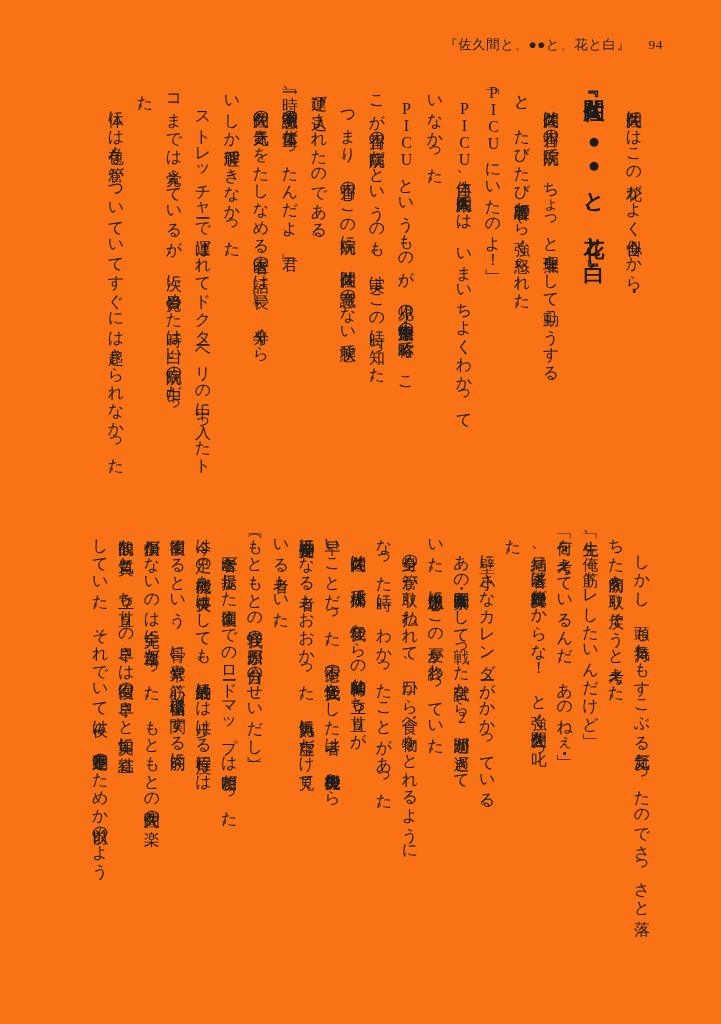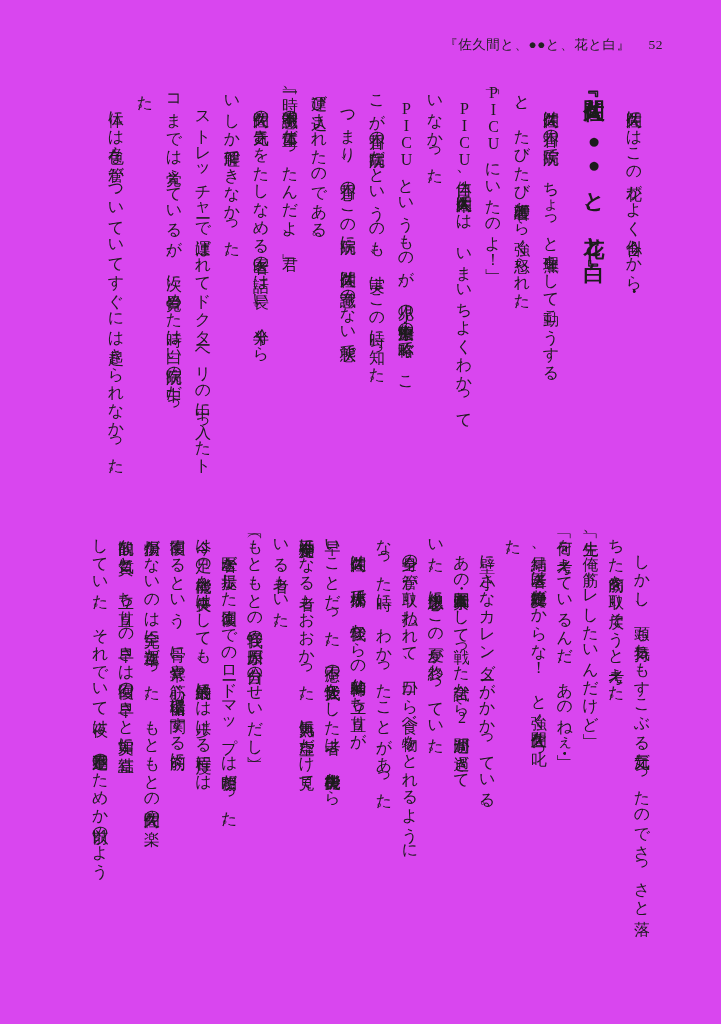--- a/index.html
+++ b/index.html
@@ -5,21 +5,21 @@
   * { margin: 0; padding: 0; box-sizing: border-box; }
   html, body {
     width: 721px; height: 1024px;
     background: #ffffff;
     font-family: "Liberation Serif", "DejaVu Serif", serif;
     color: #1c1c1c;
   }
   .page {
     position: relative;
     width: 721px; height: 1024px;
-    background: #d946ef;
+    background: #f97316;
     overflow: hidden;
   }
   .running-header {
     position: absolute;
     top: 36px; right: 58px;
     font-size: 13.5px;
     letter-spacing: 0.5px;
     display: flex;
     align-items: baseline;
     gap: 18px;
@@ -53,21 +53,21 @@
     margin-left: 11px;
   }
 </style>
 </head>
 <body>
 
 <div class="page">
 
   <div class="running-header">
     <span>『佐久間と、●●と、花と白』</span>
-    <span>52</span>
+    <span>94</span>
   </div>
 
   <div class="vblock top-block">
     <p>　佐久間にはこの花がよく似合うから・・・</p>
     <p class="chapter-title">『佐久間と、●●と、花と白』</p>
     <p>　佐久間は香川の病院で、ちょっと無理をして動こうする</p>
     <p>と、たびたび看護師から強く怒られた。</p>
     <p>「PICUにいたのよ！」</p>
     <p>　PICU自体、佐久間本人には、いまいちよくわかって</p>
     <p>いなかった。</p>

